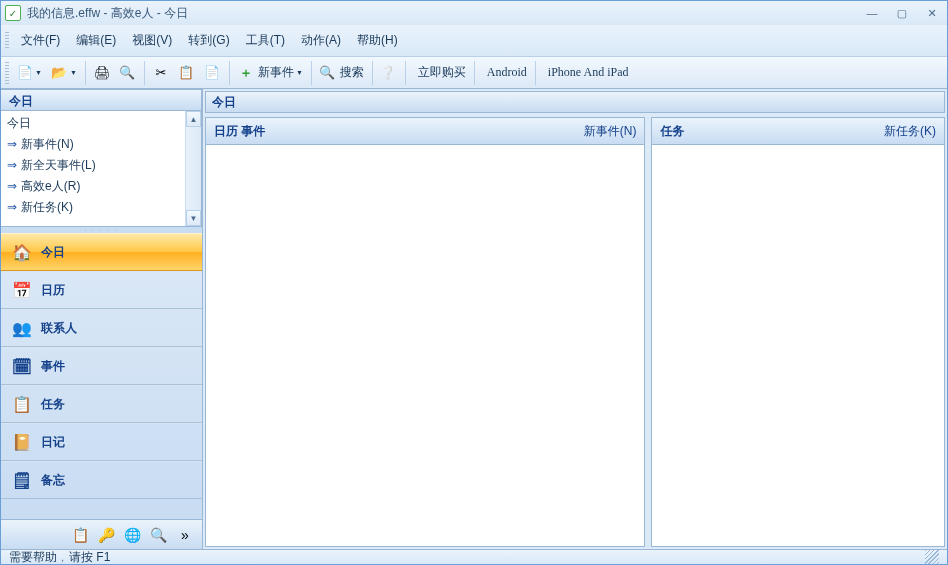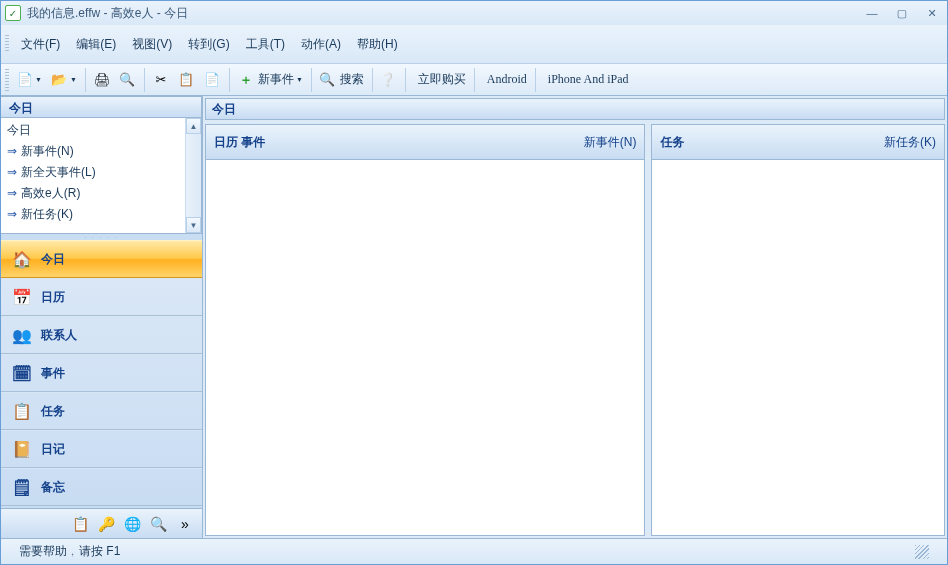--- a/index.html
+++ b/index.html
@@ -3,21 +3,21 @@
 <meta charset="utf-8">
 <style>
 * { box-sizing: border-box; margin: 0; padding: 0; }
 body { font-family: "Microsoft YaHei", "SimSun", Arial, sans-serif; font-size: 12px; background: #fff; overflow: hidden; }
 .window { width: 948px; height: 565px; border: 1px solid #6a9ed6; background: linear-gradient(to bottom, #e8f1fb, #dce9f7); display: flex; flex-direction: column; }
 .titlebar { height: 24px; background: linear-gradient(to bottom, #eaf3fc, #d9e8f7); display: flex; align-items: center; padding: 0 4px; color: #3a5a7a; }
 .titlebar .app-icon { width: 16px; height: 16px; background: #fff; border: 1px solid #4caf50; border-radius: 2px; display: flex; align-items: center; justify-content: center; color: #2e7d32; font-size: 10px; margin-right: 6px; }
 .titlebar .title-text { flex: 1; font-size: 12px; }
 .titlebar .win-controls { display: flex; gap: 8px; }
 .titlebar .win-btn { width: 22px; height: 16px; display: flex; align-items: center; justify-content: center; cursor: pointer; color: #4a6a8a; font-size: 11px; }
-.menubar { height: 39px; background: linear-gradient(to bottom, #eaf3fc, #d9e8f7); display: flex; align-items: center; padding: 0 4px; border-bottom: 1px solid #b8d0e8; }
+.menubar { height: 32px; background: linear-gradient(to bottom, #eaf3fc, #d9e8f7); display: flex; align-items: center; padding: 0 4px; border-bottom: 1px solid #b8d0e8; }
 .menubar .menu-item { padding: 4px 8px; cursor: pointer; color: #1a3a5a; }
 .menubar .grip { width: 4px; height: 18px; background: repeating-linear-gradient(to bottom, #a8c0d8 0 1px, transparent 1px 3px); margin-right: 4px; }
 .toolbar { height: 32px; background: linear-gradient(to bottom, #f2f8fe, #dce9f7); display: flex; align-items: center; padding: 0 4px; border-bottom: 1px solid #9ab8d6; gap: 2px; }
 .toolbar .grip { width: 4px; height: 22px; background: repeating-linear-gradient(to bottom, #a8c0d8 0 1px, transparent 1px 3px); margin-right: 2px; }
 .toolbar .sep { width: 1px; height: 24px; background: #b8d0e8; margin: 0 2px; }
 .tb-btn { height: 24px; min-width: 24px; display: flex; align-items: center; justify-content: center; padding: 0 4px; cursor: pointer; border-radius: 3px; }
 .tb-btn .ico { width: 16px; height: 16px; display: flex; align-items: center; justify-content: center; font-size: 13px; }
 .tb-btn .lbl { margin-left: 4px; color: #1a3a5a; font-family: Liberation Serif, serif; }
 .tb-btn .dd { margin-left: 2px; font-size: 7px; color: #1a3a5a; }
 .content { flex: 1; display: flex; min-height: 0; }
@@ -36,25 +36,25 @@
 .nav-item { height: 38px; display: flex; align-items: center; padding: 0 10px; border-top: 1px solid #d8e6f4; border-bottom: 1px solid #a8c0d8; cursor: pointer; gap: 8px; color: #15428b; font-weight: bold; }
 .nav-item.active { background: linear-gradient(to bottom, #ffe9a8, #ffc94a 48%, #ffb020 52%, #ffd46a); border-top: 1px solid #fff2c8; border-bottom: 1px solid #d89820; }
 .nav-ico { width: 22px; height: 22px; display: flex; align-items: center; justify-content: center; font-size: 16px; }
 .side-tools { height: 30px; background: linear-gradient(to bottom, #eaf3fc, #c8dcf2); border-top: 1px solid #9ab8d6; display: flex; align-items: center; justify-content: flex-end; gap: 8px; padding: 0 8px; }
 .side-tools .mini { width: 18px; height: 18px; display: flex; align-items: center; justify-content: center; font-size: 14px; cursor: pointer; }
 .main { flex: 1; display: flex; flex-direction: column; padding: 2px; background: #dce9f7; min-width: 0; }
 .date-bar { height: 22px; background: linear-gradient(to bottom, #eaf3fc, #c8dcf2); border: 1px solid #9ab8d6; display: flex; align-items: center; padding: 0 6px; color: #15428b; gap: 10px; }
 .date-bar .lbl1 { font-weight: bold; }
 .panels { flex: 1; display: flex; gap: 6px; margin-top: 4px; min-height: 0; }
 .panel { flex: 1; display: flex; flex-direction: column; min-width: 0; }
-.panel-head { height: 36px; background: linear-gradient(to bottom, #eaf3fc, #c8dcf2); border: 1px solid #9ab8d6; display: flex; align-items: center; padding: 0 8px; color: #15428b; font-weight: bold; }
+.panel-head { height: 28px; background: linear-gradient(to bottom, #eaf3fc, #c8dcf2); border: 1px solid #9ab8d6; display: flex; align-items: center; padding: 0 8px; color: #15428b; font-weight: bold; }
 .panel-head .spacer { flex: 1; }
 .panel-head .link { font-weight: normal; cursor: pointer; color: #15428b; }
 .panel-body { flex: 1; background: #fff; border: 1px solid #9ab8d6; border-top: none; }
-.statusbar { height: 26px; background: linear-gradient(to bottom, #eaf3fc, #d9e8f7); border-top: 1px solid #9ab8d6; display: flex; align-items: center; padding: 0 18px; color: #1a3a5a; }
+.statusbar { height: 15px; background: linear-gradient(to bottom, #eaf3fc, #d9e8f7); border-top: 1px solid #9ab8d6; display: flex; align-items: center; padding: 0 8px; color: #1a3a5a; }
 .statusbar .resize { margin-left: auto; width: 14px; height: 14px; background: repeating-linear-gradient(135deg, #9ab8d6 0 1px, transparent 1px 3px); }
 </style>
 </head>
 <body>
 
 <div class="window">
 
   <div class="titlebar">
     <div class="app-icon">✓</div>
     <div class="title-text">我的信息.effw - 高效e人 - 今日</div>

